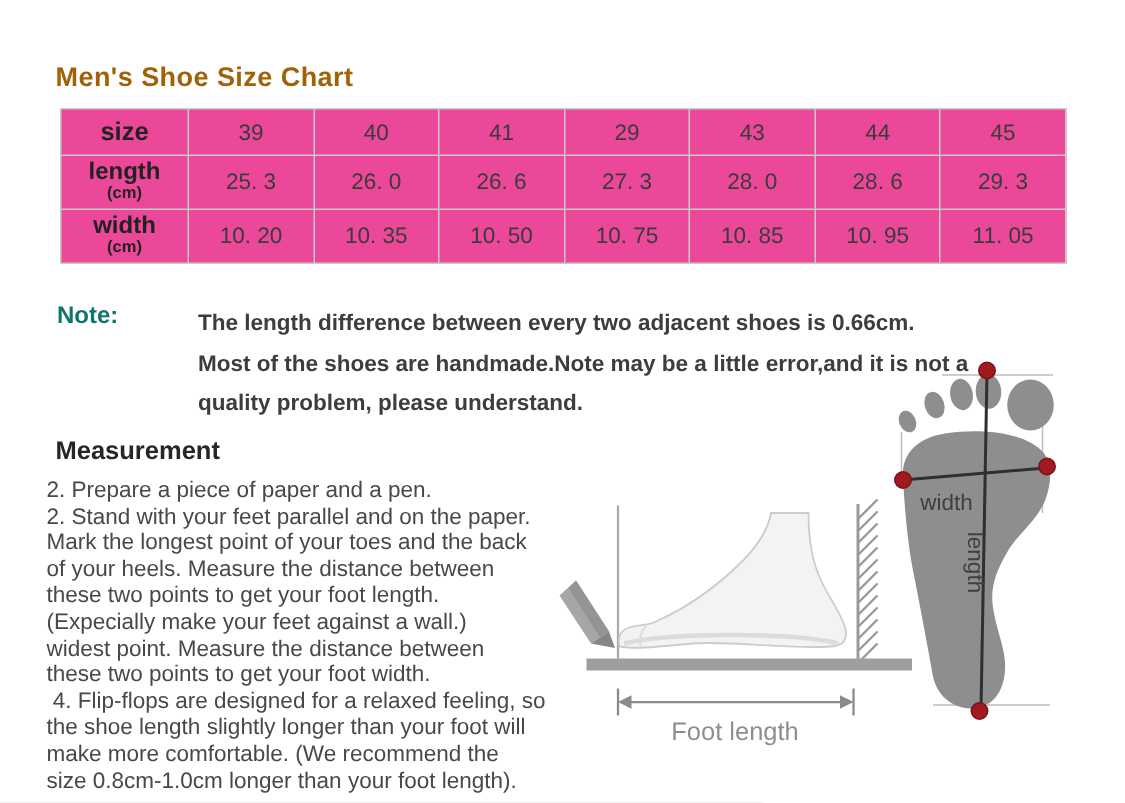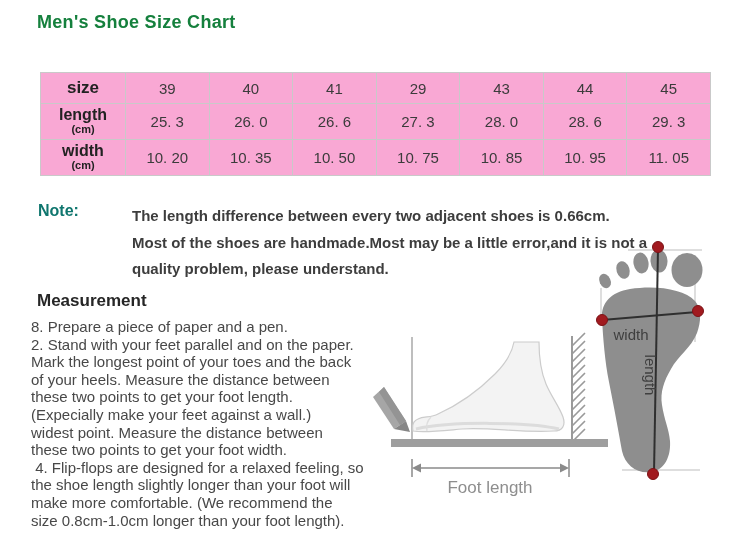--- a/index.html
+++ b/index.html
@@ -3,27 +3,27 @@
 <meta charset="utf-8">
 <style>
   html,body{margin:0;padding:0;background:#e8e8e8;}
   .page{
     position:relative;width:750px;height:535px;background:#ffffff;
     font-family:"Liberation Sans",sans-serif;overflow:hidden;
     color:#2f2f2f;
   }
   .abs{position:absolute;}
   .title{
-    left:37px;top:12px;font-size:18px;font-weight:bold;color:#15803d;
+    left:37px;top:41px;font-size:18px;font-weight:bold;color:#a16207;
     letter-spacing:.3px;
   }
   
   table.size-chart{
     position:absolute;left:40px;top:72px;width:671px;
-    border-collapse:collapse;table-layout:fixed;background:#f9a8d4;
+    border-collapse:collapse;table-layout:fixed;background:#ec4899;
   }
   table.size-chart td{
     border:1px solid #c9c9c9;text-align:center;vertical-align:middle;
     padding:0;
   }
   table.size-chart col.c0{width:85px;}
   .row-size td{height:30px;}
   .row-data td{height:35px;}
   .lbl{font-weight:bold;font-size:17px;color:#222;line-height:1.05;}
   .lbl-sm{font-weight:bold;font-size:16px;color:#222;line-height:1.05;}
@@ -170,27 +170,27 @@
       <td class="num">10. 85</td>
       <td class="num">10. 95</td>
       <td class="num">11. 05</td>
     </tr>
   </tbody>
     </table>
 
   <div class="abs note-label">Note:</div>
   <div class="abs note-lines">
     <div class="note-line">The length difference between every two adjacent shoes is 0.66cm.</div>
-    <div class="note-line">Most of the shoes are handmade.Most may be a little error,and it is not a</div>
+    <div class="note-line">Most of the shoes are handmade.Note may be a little error,and it is not a</div>
     <div class="note-line">quality problem, please understand.</div>
   </div>
 
   <div class="abs meas-heading">Measurement</div>
   <div class="abs steps">
-    <div class="step-line">8. Prepare a piece of paper and a pen.</div>
+    <div class="step-line">2. Prepare a piece of paper and a pen.</div>
     <div class="step-line">2. Stand with your feet parallel and on the paper.</div>
     <div class="step-line">Mark the longest point of your toes and the back</div>
     <div class="step-line">of your heels. Measure the distance between</div>
     <div class="step-line">these two points to get your foot length.</div>
     <div class="step-line">(Expecially make your feet against a wall.)</div>
     <div class="step-line">widest point. Measure the distance between</div>
     <div class="step-line">these two points to get your foot width.</div>
     <div class="step-line"> 4. Flip-flops are designed for a relaxed feeling, so</div>
     <div class="step-line">the shoe length slightly longer than your foot will</div>
     <div class="step-line">make more comfortable. (We recommend the</div>

